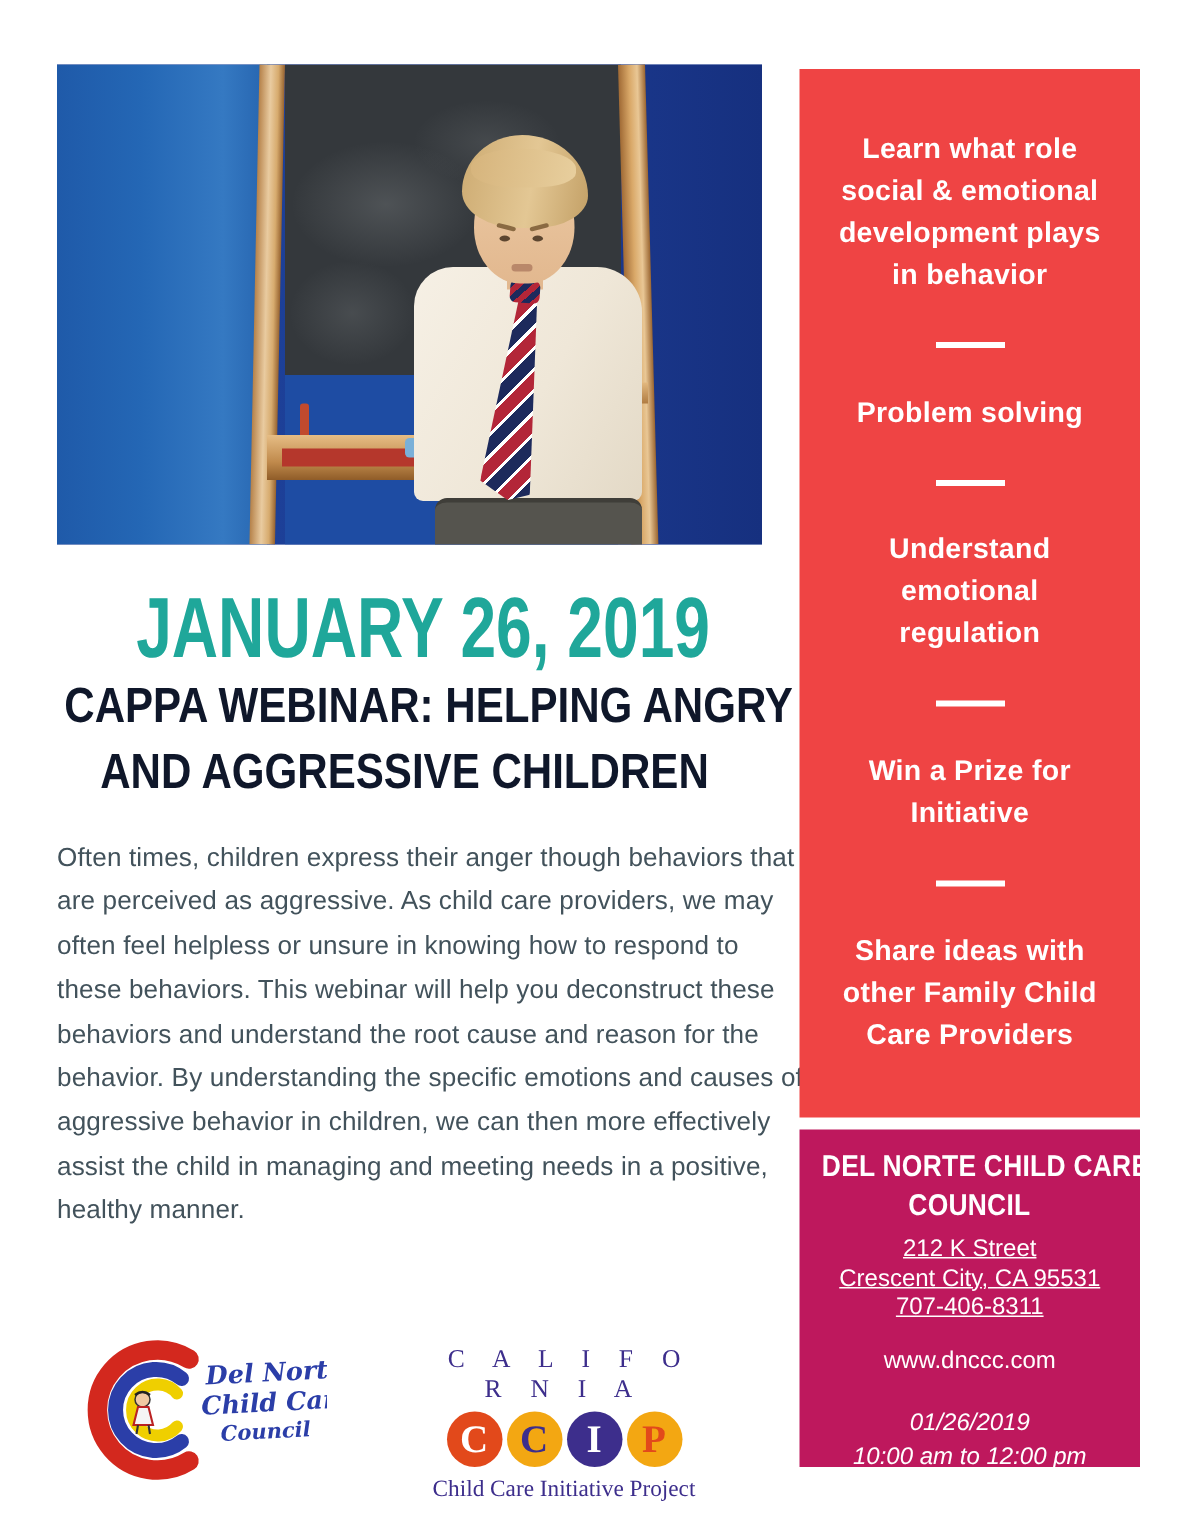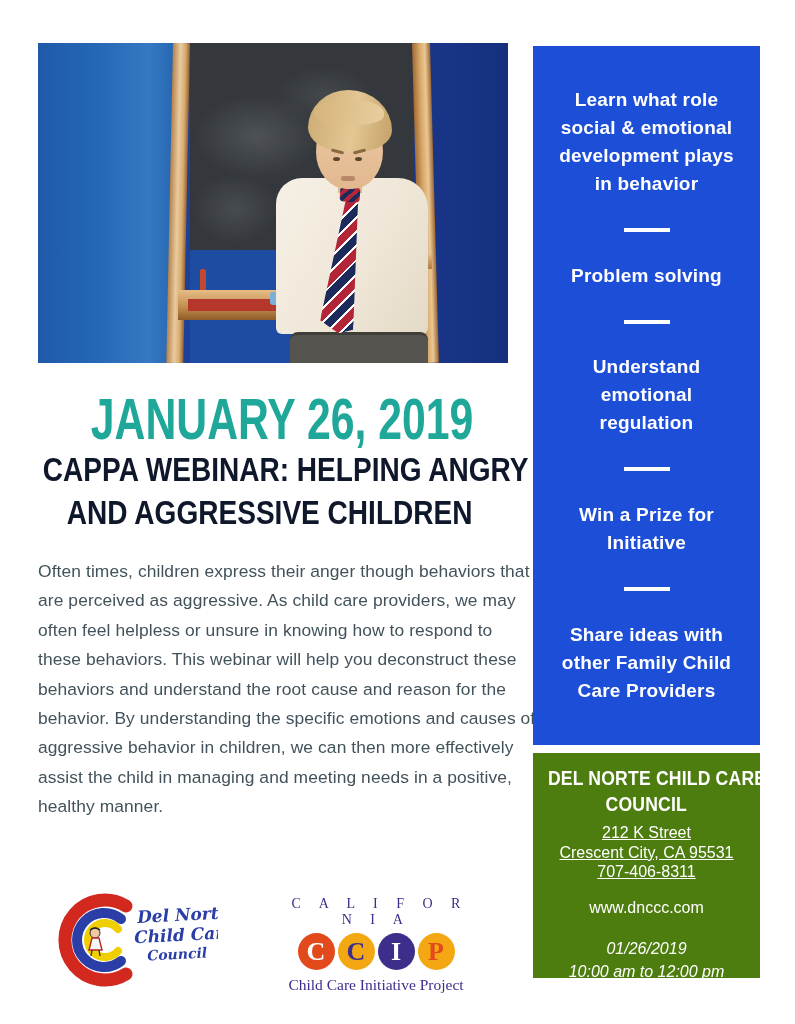--- a/index.html
+++ b/index.html
@@ -83,21 +83,21 @@
   .ct-addr{margin-top:5px;font-size:16px;line-height:19.5px;text-decoration:underline;}
   .ct-web{margin-top:17px;font-size:16px;}
   .ct-date{margin-top:20px;font-size:16px;line-height:23px;font-style:italic;}
 
   
   .dn-logo{position:absolute;left:38px;top:884px;width:180px;height:108px;}
 
   
   .ccip{position:absolute;left:276px;top:896px;width:200px;text-align:center;
     font-family:"Liberation Serif",serif;color:#3d2e8c;}
-  .ccip-state{font-size:14px;letter-spacing:7.5px;text-indent:7.5px;}
+  .ccip-state{font-size:17px;letter-spacing:7.5px;text-indent:7.5px;}
   .ccip-circles{margin-top:5px;display:flex;justify-content:center;gap:3px;}
   .ccip-c{width:37px;height:37px;border-radius:50%;display:flex;align-items:center;justify-content:center;
     font-size:26px;font-weight:700;line-height:1;}
   .ccip-c0{background:#e2491b;color:#ffffff;}
   .ccip-c1{background:#f3a712;color:#3d2e8c;}
   .ccip-c2{background:#3d2e8c;color:#ffffff;}
   .ccip-c3{background:#f3a712;color:#e2491b;}
   .ccip-caption{margin-top:6px;font-size:15.5px;white-space:nowrap;}
 </style>
 </head>
@@ -137,33 +137,33 @@
   <div class="title" style="color:#1fa79a;">
     <span class="cond">JANUARY 26, 2019</span>
   </div>
   <div class="subtitle" style="color:#0f172a;">
     <span class="cond">CAPPA WEBINAR: HELPING ANGRY</span><br>
     <span class="cond">AND AGGRESSIVE CHILDREN</span>
   </div>
 
   <div class="bodytext">Often times, children express their anger though behaviors that are perceived as aggressive. As child care providers, we may often feel helpless or unsure in knowing how to respond to these behaviors. This webinar will help you deconstruct these behaviors and understand the root cause and reason for the behavior. By understanding the specific emotions and causes of aggressive behavior in children, we can then more effectively assist the child in managing and meeting needs in a positive, healthy manner.</div>
 
-  <div class="sidebar" style="background:#1d4ed8;">
+  <div class="sidebar" style="background:#ef4444;">
     <div class="sb-item">Learn what role social &amp; emotional development plays in behavior</div>
     <div class="sb-div"></div>
     <div class="sb-item">Problem solving</div>
     <div class="sb-div"></div>
     <div class="sb-item">Understand emotional regulation</div>
     <div class="sb-div"></div>
     <div class="sb-item">Win a Prize for Initiative</div>
     <div class="sb-div"></div>
     <div class="sb-item">Share ideas with other Family Child Care Providers</div>
   </div>
 
-  <div class="contact" style="background:#4d7c0f;">
+  <div class="contact" style="background:#be185d;">
     <div class="ct-head">
       <span class="cond">DEL NORTE CHILD CARE</span><br>
       <span class="cond">COUNCIL</span>
     </div>
     <div class="ct-addr">
       <div>212 K Street</div>
       <div>Crescent City, CA 95531</div>
       <div>707-406-8311</div>
     </div>
     <div class="ct-web">www.dnccc.com</div>

